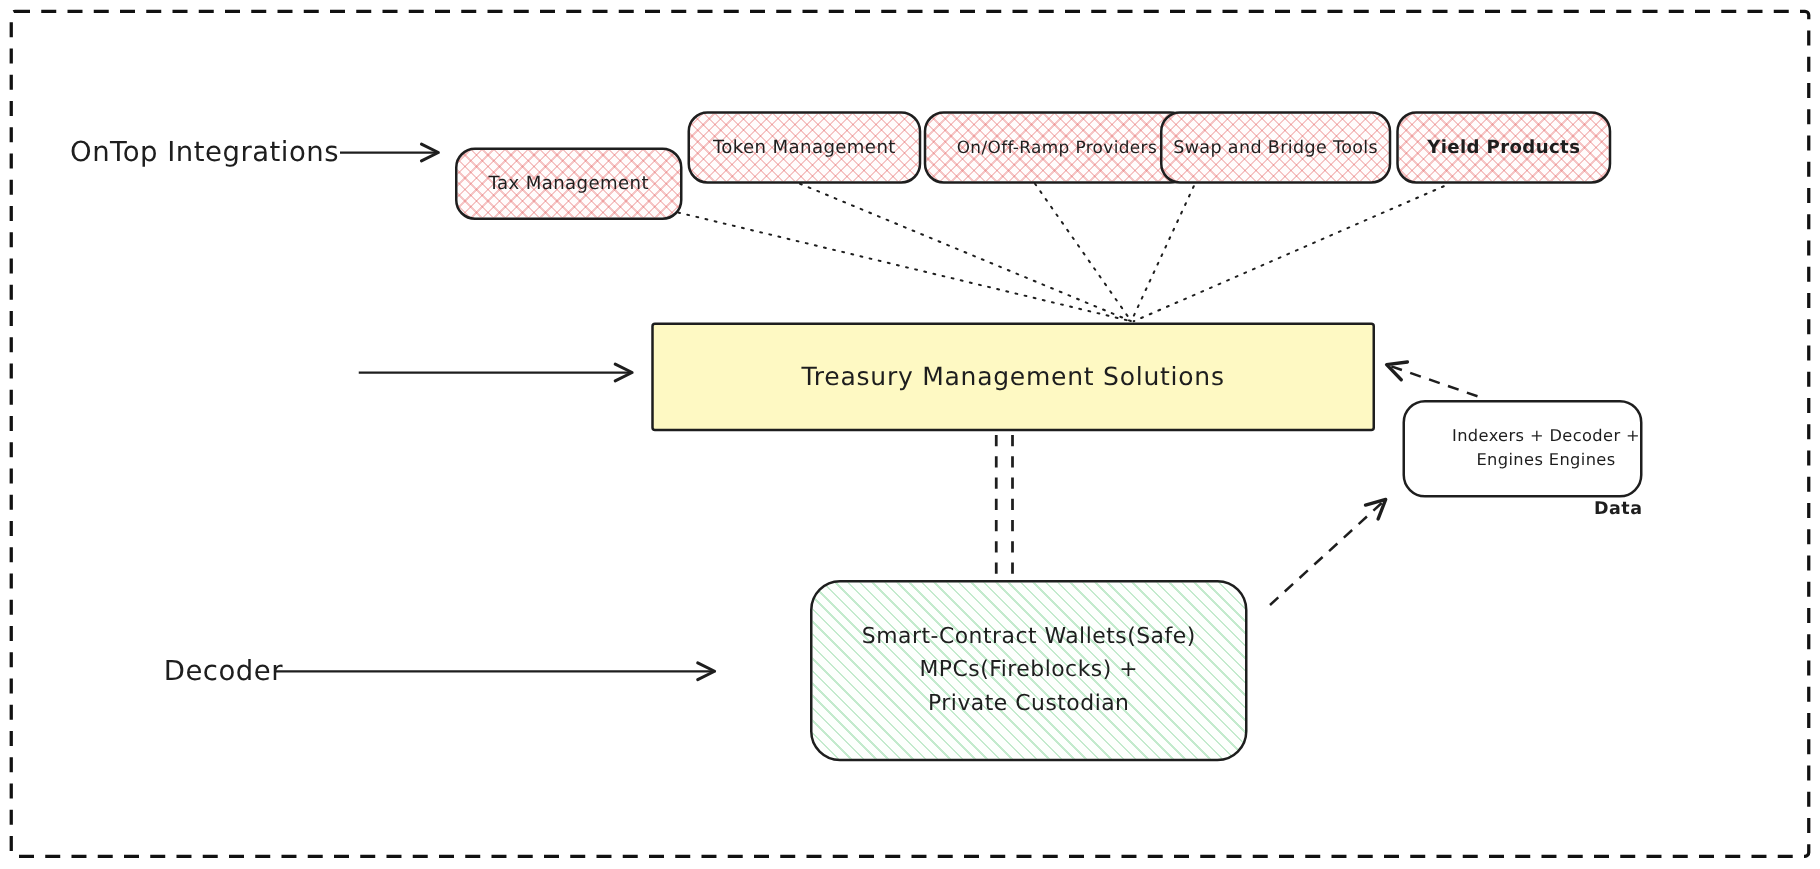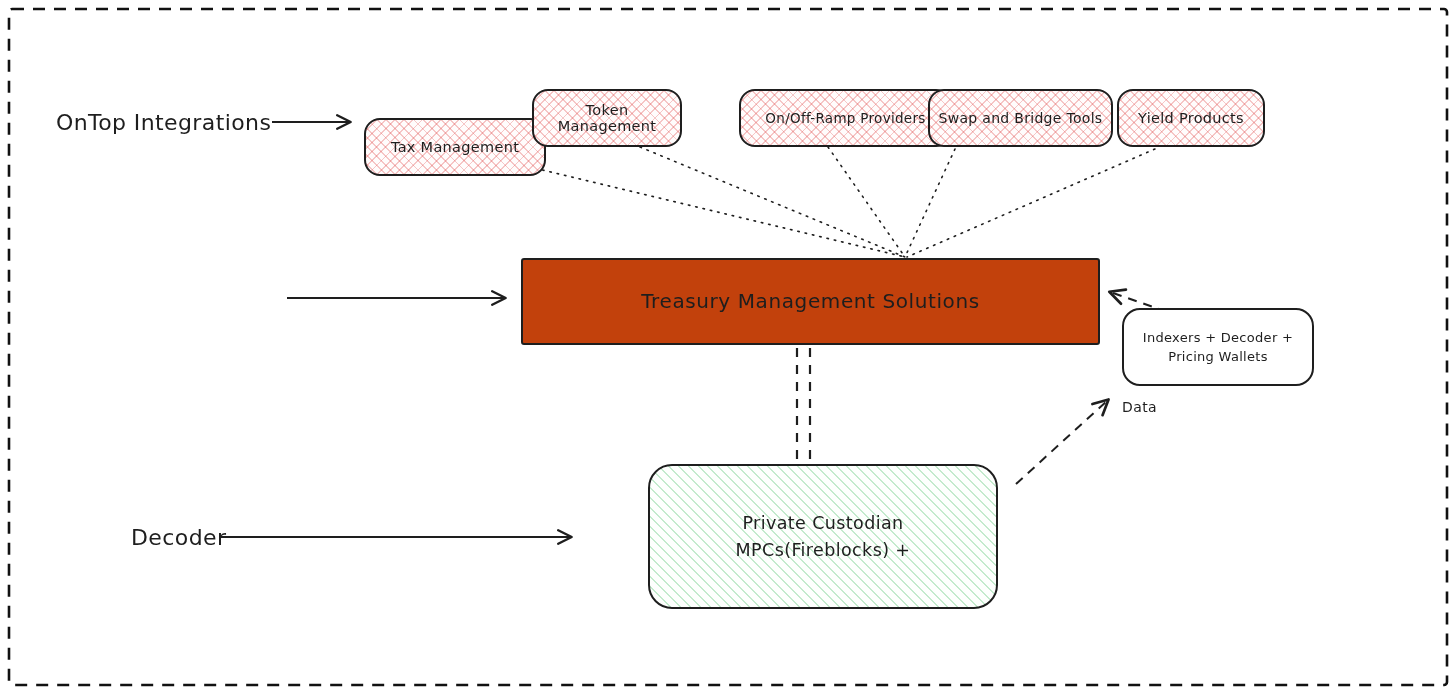--- a/index.html
+++ b/index.html
@@ -41,63 +41,65 @@
       #fffcfc;
     font-size: 14.5px;
     letter-spacing: 0.3px;
   }
   .blue-box {
     left: 521px;
     top: 258px;
     width: 579px;
     height: 87px;
     border-radius: 3px;
-    background: #c2410c;
+    background: #fef9c3;
     font-size: 20px;
     line-height: 27px;
     letter-spacing: 0.6px;
   }
   .green-box {
     left: 648px;
     top: 464px;
     width: 350px;
     height: 145px;
     border-radius: 24px;
     background:
       repeating-linear-gradient(45deg, rgba(74,191,104,0.32) 0px, rgba(74,191,104,0.32) 1.4px, transparent 1.4px, transparent 7px),
       #fdfffd;
     font-size: 17.5px;
     line-height: 27px;
     letter-spacing: 0.4px;
   }
   .white-box {
     left: 1122px;
-    top: 308px;
+    top: 320px;
     width: 192px;
     height: 78px;
     border-radius: 18px;
     background: #ffffff;
     font-size: 13px;
     line-height: 19px;
     letter-spacing: 0.3px;
+    justify-content: flex-end;
   }
   .row-label {
     position: absolute;
     font-size: 22px;
     letter-spacing: 0.4px;
     white-space: nowrap;
   }
   .caption {
     position: absolute;
     left: 1122px;
     top: 399px;
     width: 192px;
-    text-align: left;
+    text-align: right;
     font-size: 14px;
     letter-spacing: 0.4px;
+    font-weight: bold;
   }
   .line-block span { display: block; }
 </style>
 </head>
 <body>
 
 <div id="stage">
 
   <svg id="connector-layer" viewBox="0 0 1456 695" xmlns="http://www.w3.org/2000/svg">
     <defs>
@@ -123,39 +125,40 @@
 
     <line x1="1016" y1="484" x2="1108" y2="400" stroke="#1e1e1e" stroke-width="2" stroke-dasharray="9 7" marker-end="url(#arrowhead)"></line>
 
     <line x1="1182" y1="317" x2="1110" y2="292" stroke="#1e1e1e" stroke-width="2" stroke-dasharray="9 7" marker-end="url(#arrowhead)"></line>
   </svg>
 
   <div class="row-label" style="left:56px; top:110px;">OnTop Integrations</div>
   <div class="row-label" style="left:131px; top:525px;">Decoder</div>
 
   <div class="node pink-box" style="left:364px; width:182px;margin-top:29px;">Tax Management</div>
-  <div class="node pink-box" style="left:532px; width:150px;">Token Management</div>
+  <div class="node pink-box" style="left:550px; width:187px;text-align:right;">Token Management</div>
   <div class="node pink-box" style="left:739px; width:213px; font-size:13.5px;">On/Off-Ramp Providers</div>
   <div class="node pink-box" style="left:928px; width:185px; font-size:14px;">Swap and Bridge Tools</div>
-  <div class="node pink-box" style="left:1117px; width:148px;">Yield Products</div>
+  <div class="node pink-box" style="left:1117px; width:172px;font-weight:bold;">Yield Products</div>
 
   <div class="node blue-box">
     <div class="line-block">
       <span>Treasury Management Solutions</span>
     </div>
   </div>
 
   <div class="node white-box">
     <div class="line-block">
       <span>Indexers + Decoder +</span>
-      <span>Pricing Wallets</span>
+      <span>Engines Engines</span>
     </div>
   </div>
   <div class="caption">Data</div>
 
   <div class="node green-box">
     <div class="line-block">
+      <span>Smart-Contract Wallets(Safe)</span>
+      <span>MPCs(Fireblocks) +</span>
       <span>Private Custodian</span>
-      <span>MPCs(Fireblocks) +</span>
     </div>
   </div>
 
 </div>
 
 </body></html>

